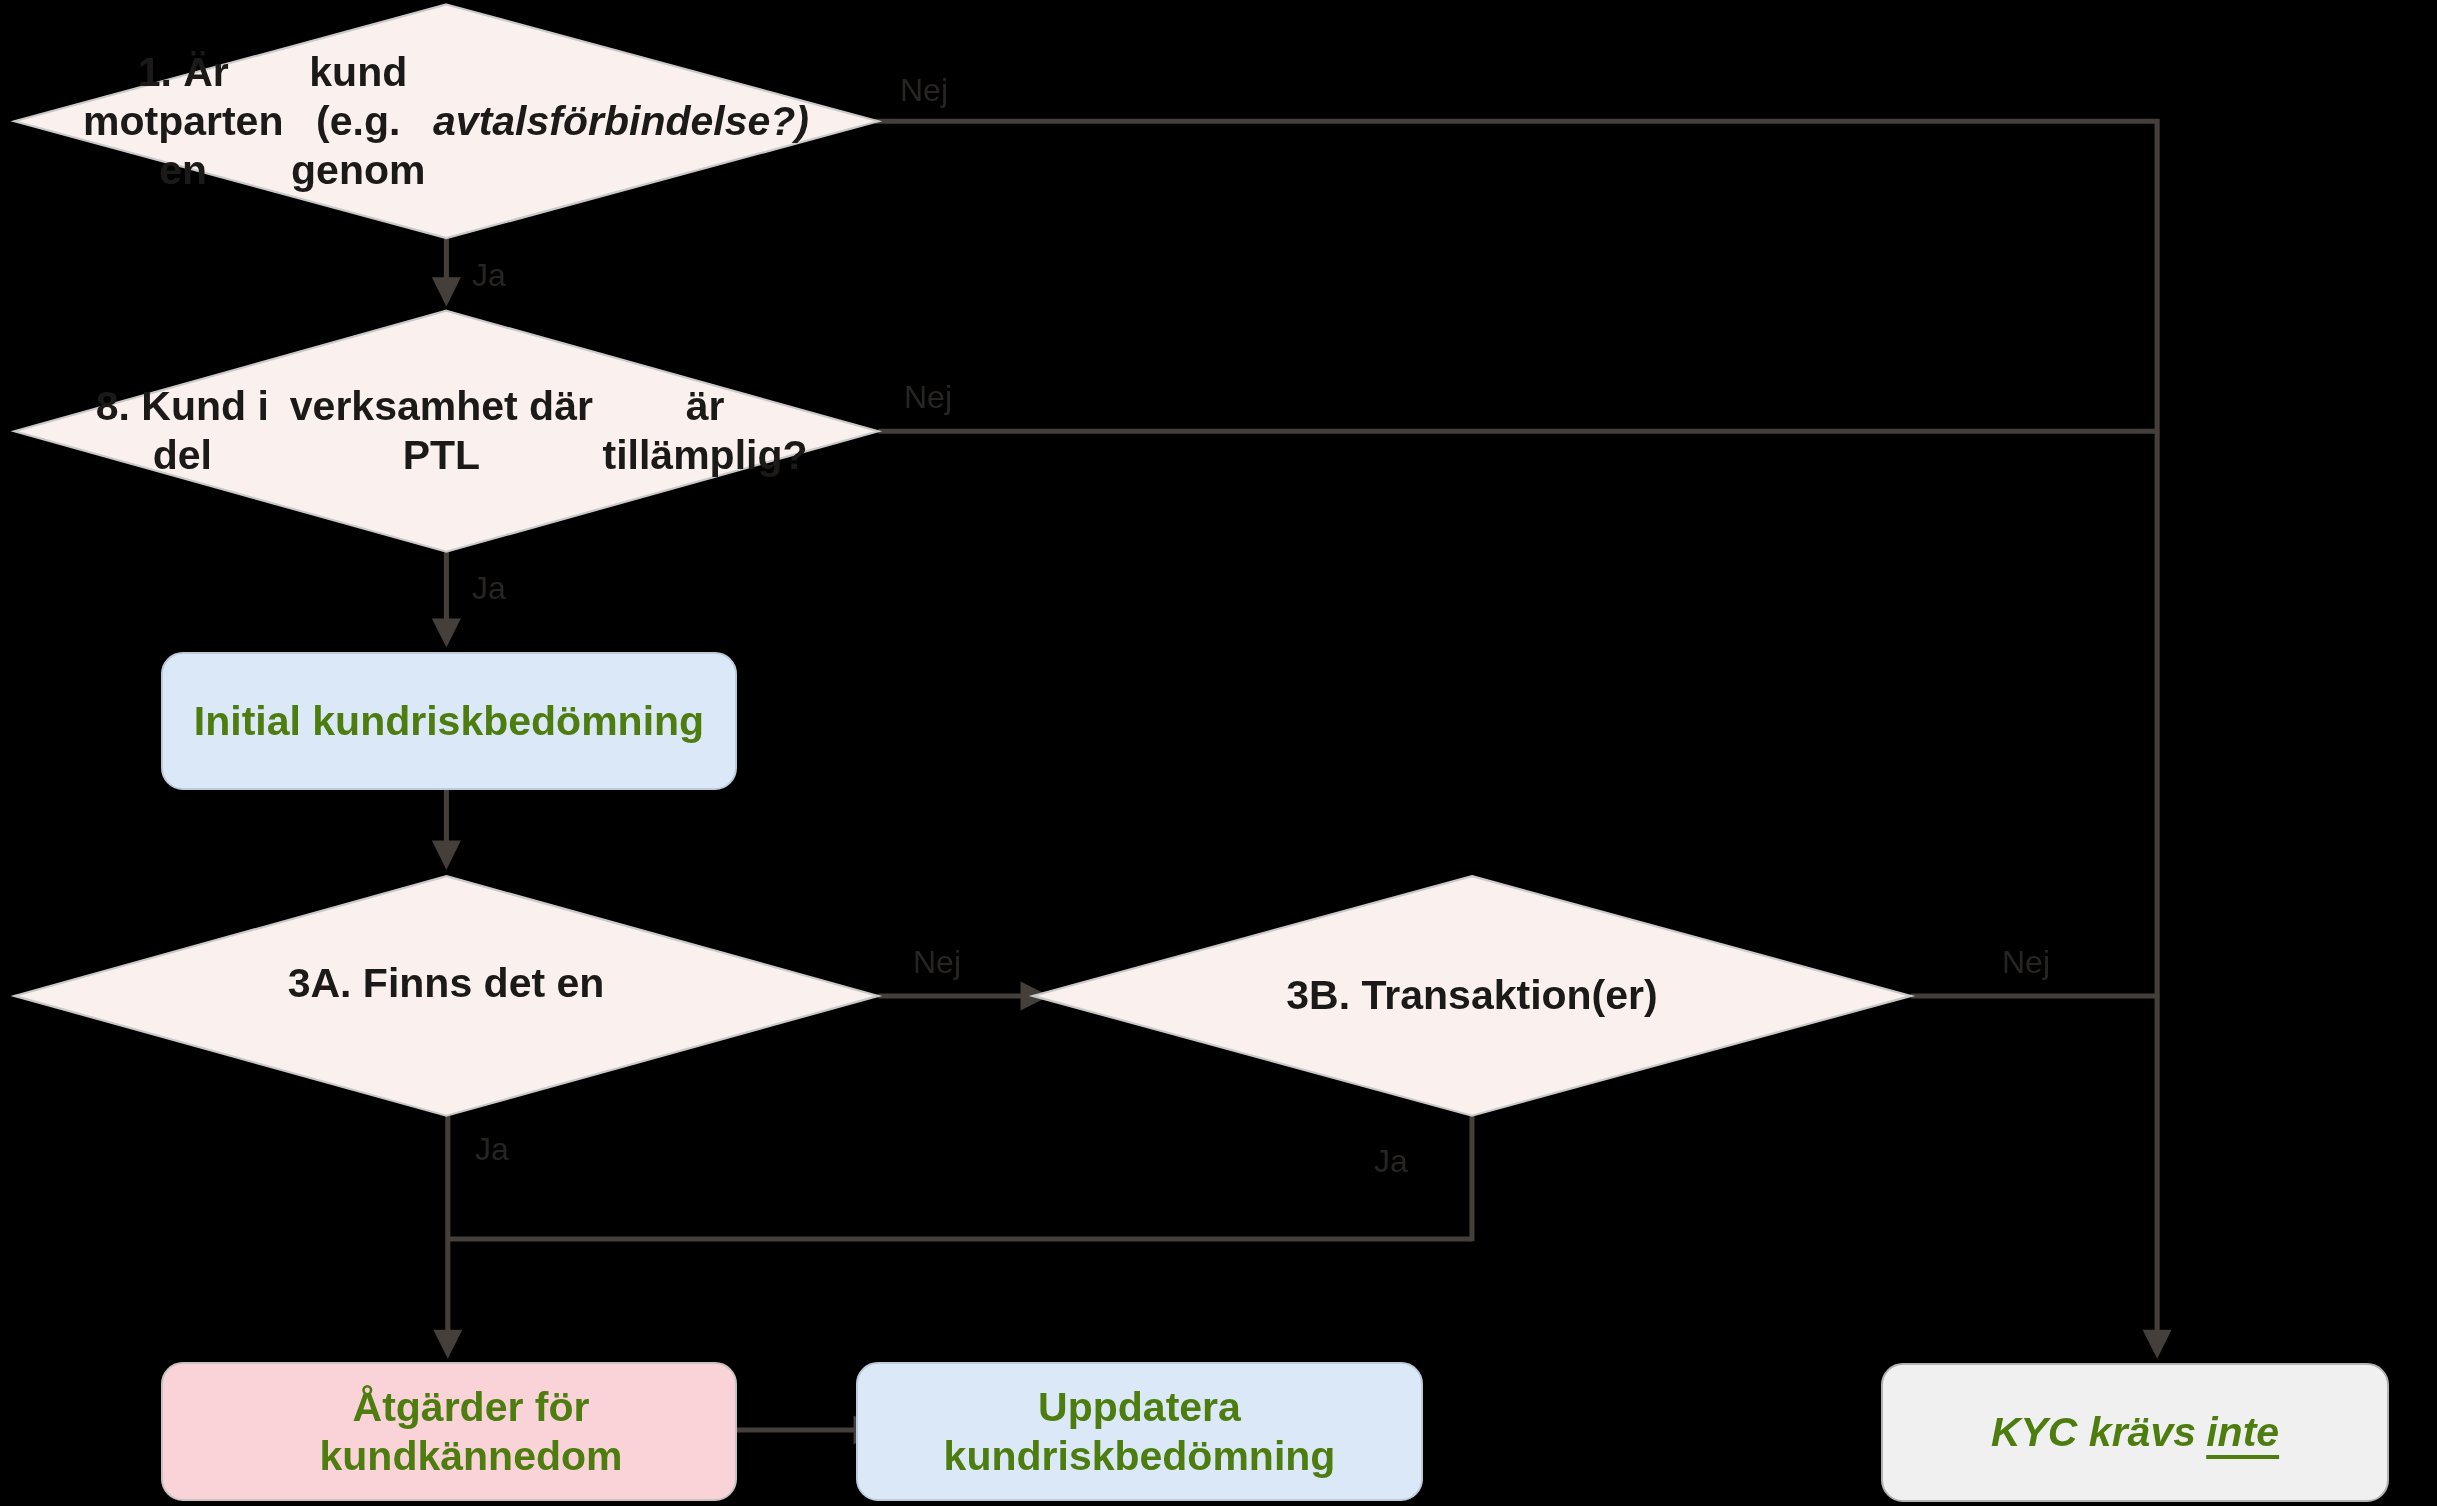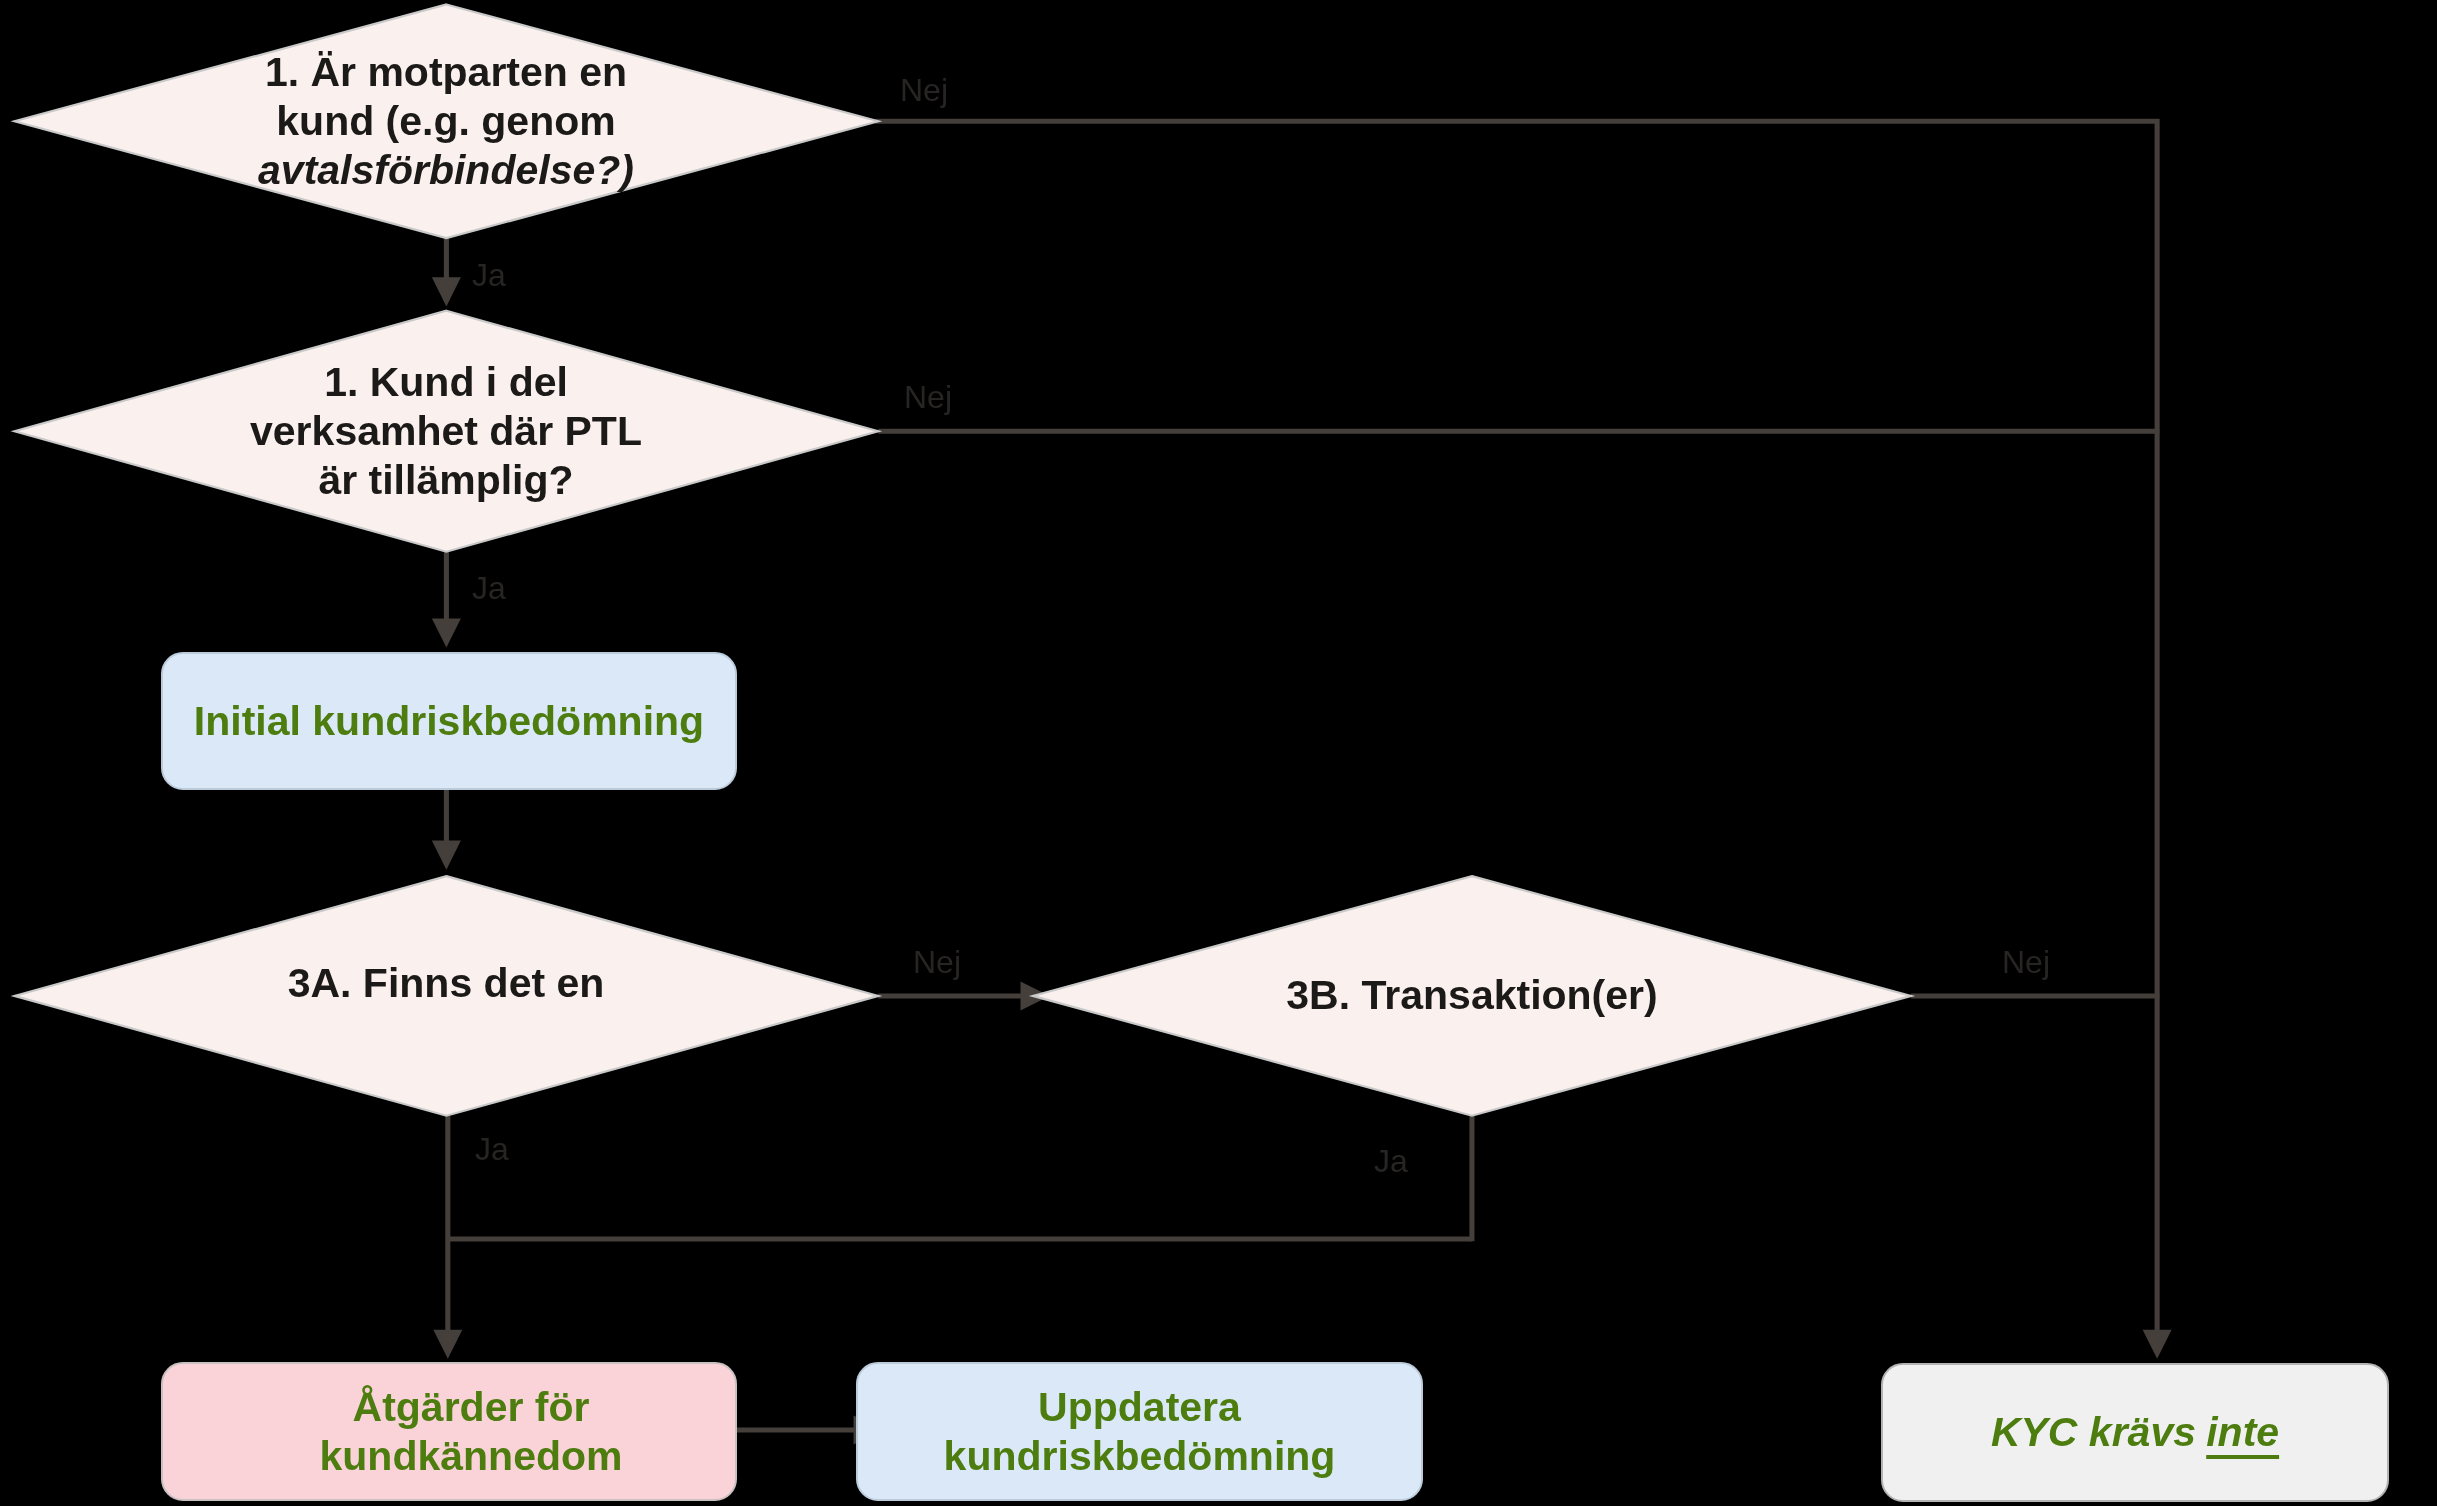--- a/index.html
+++ b/index.html
@@ -7,21 +7,21 @@
     position:relative;
     width:2438px;height:1507px;
     background:#000000;
     overflow:hidden;
     font-family:"Liberation Sans","DejaVu Sans",sans-serif;
   }
   .layer{position:absolute;left:0;top:0;width:100%;height:100%;}
   
   .dtext{
     position:absolute;
-    display:flex;flex-direction:column;align-items:center;justify-content:center;
+    display:flex;flex-direction:row;align-items:center;justify-content:center;
     text-align:center;
     font-weight:bold;font-size:41px;line-height:49px;
     color:#1C1A19;
     pointer-events:none;
   }
   .dtext .it{font-style:italic;}
   
   .box{
     position:absolute;
     box-sizing:border-box;
@@ -88,21 +88,21 @@
     </g>
   </svg>
 
   <div class="dtext" style="left:83px;top:34px;width:726px;height:174px;">
     <span>1. Är motparten en</span>
     <span>kund (e.g. genom</span>
     <span class="it">avtalsförbindelse?)</span>
   </div>
 
   <div class="dtext" style="left:83px;top:344px;width:726px;height:174px;">
-    <span>1. Kund i del</span>
+    <span>8. Kund i del</span>
     <span>verksamhet där PTL</span>
     <span>är tillämplig?</span>
   </div>
 
   <div class="box blue" style="left:161px;top:652px;width:576px;height:138px;">
     <span>Initial kundriskbedömning</span>
   </div>
 
   <div class="dtext" style="left:83px;top:911px;width:726px;height:145px;">
     <span>3A. Finns det en</span>

